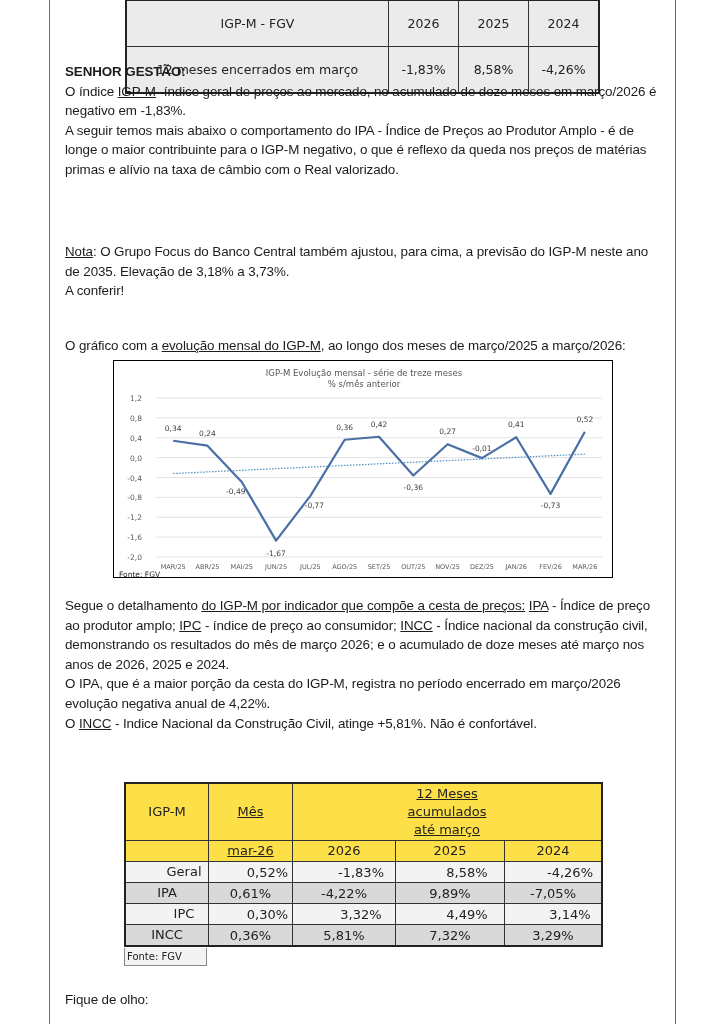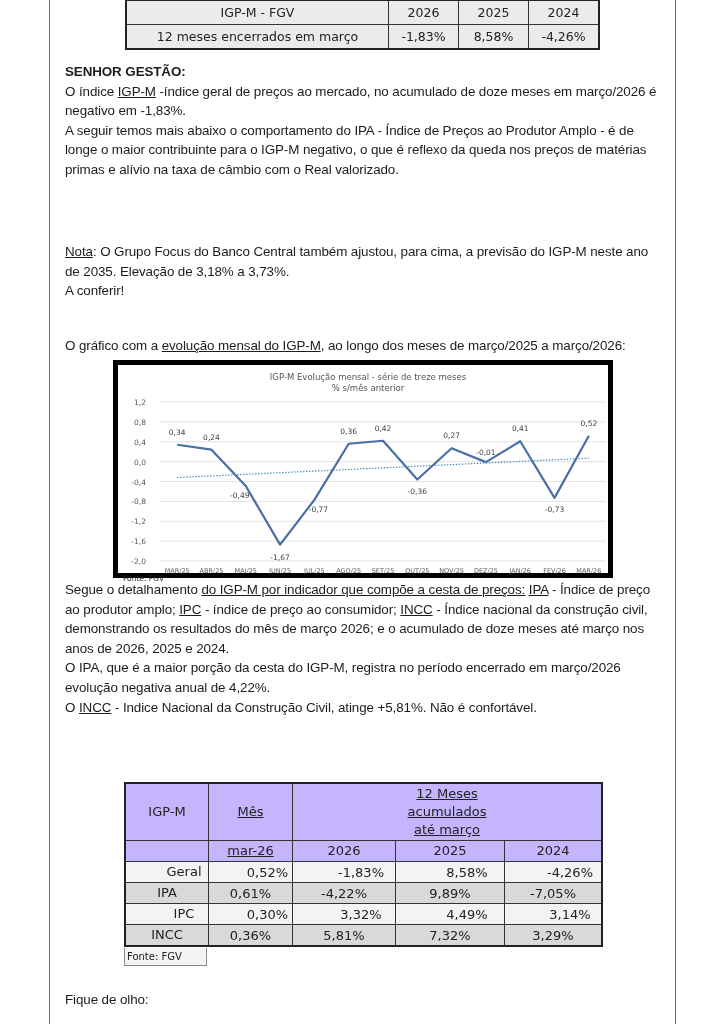--- a/index.html
+++ b/index.html
@@ -1,43 +1,43 @@
 <!DOCTYPE html>
 <html><head>
 <meta charset="utf-8">
 <style>
   html, body { margin:0; padding:0; background:#ffffff; }
   body { width:724px; height:1024px; position:relative; overflow:hidden; font-family:"DejaVu Sans", "Liberation Sans", sans-serif; color:#1a1a1a; }
   .frame { position:absolute; left:49px; top:0; width:627px; height:1024px; border-left:1.5px solid #6e6e6e; border-right:1.5px solid #6e6e6e; box-sizing:border-box; }
 
   
   .top-table { position:absolute; left:125px; top:-1px; border-collapse:collapse; font-family:"DejaVu Sans", sans-serif; font-size:12.5px; background:#ebebeb; }
-  .top-table td { border:1px solid #333; padding:3px 4px; height:17px; line-height:17px; text-align:center; color:#222; }
+  .top-table td { border:1px solid #333; padding:14px 4px; height:17px; line-height:17px; text-align:center; color:#222; }
   .top-table { border:2px solid #222; }
   .top-table td.lbl { width:253px; }
   .top-table td.yr { width:61px; }
 
   .txt { position:absolute; left:65px; width:600px; font-family:"Liberation Sans", sans-serif; font-size:13.4px; line-height:19.6px; color:#1c1c1c; letter-spacing:-0.1px; }
   .txt p { margin:0; }
   .bold { font-weight:bold; }
   .u { text-decoration:underline; }
 
   
-  .chart-box { position:absolute; left:113px; top:360px; width:500px; height:218px; border:5px solid #000000; background:#fff; box-sizing:border-box; }
+  .chart-box { position:absolute; left:113px; top:360px; width:500px; height:218px; border:1px solid #000000; background:#fff; box-sizing:border-box; }
   .chart-box svg { position:absolute; left:0; top:0; }
   .chart-title { font-family:"DejaVu Sans", sans-serif; font-size:8.5px; fill:#555; }
   .tick { font-family:"DejaVu Sans", sans-serif; font-size:7.5px; fill:#595959; }
   .xtick { font-family:"DejaVu Sans", sans-serif; font-size:6.5px; fill:#595959; }
   .dlabel { font-family:"DejaVu Sans", sans-serif; font-size:7.5px; fill:#404040; }
   .fonte-chart { font-family:"DejaVu Sans", sans-serif; font-size:7.5px; fill:#222; }
 
   
   .det-table { position:absolute; left:124px; top:782px; border-collapse:collapse; font-family:"DejaVu Sans", sans-serif; font-size:13px; border:2px solid #222; }
   .det-table td { border:1px solid #333; text-align:center; padding:0; color:#222; }
-  .det-table .hdr td { background:#c4b5fd; }
+  .det-table .hdr td { background:#fde047; }
   .det-table tr.r-light td { background:#f3f3f3;padding-left:34px; }
   .det-table tr.r-dark td { background:#d9d9d9; }
   .det-table .c0 { width:82px; }
   .det-table .c1 { width:83px;text-decoration:underline; }
   .det-table .c2 { width:102px; }
   .det-table .c3 { width:108px; }
   .det-table .c4 { width:96px; }
   .h-tall { height:56px; line-height:18px; }
   .h-row { height:20px; line-height:20px; }
   .fonte-tbl { position:absolute; left:124px; top:948px; width:83px; height:18px; border:1px solid #888; border-top:none; box-sizing:border-box; font-family:"DejaVu Sans", sans-serif; font-size:10px; line-height:17px; padding-left:2px; background:#f3f3f3; color:#222; }
@@ -137,21 +137,21 @@
         <text x="333.6153846153846" y="73.209375" text-anchor="middle" class="dlabel">0,27</text>
         <text x="367.9230769230769" y="90.12187499999999" text-anchor="middle" class="dlabel">-0,01</text>
         <text x="402.2307692307692" y="66.25312500000001" text-anchor="middle" class="dlabel">0,41</text>
         <text x="436.53846153846155" y="146.89687499999997" text-anchor="middle" class="dlabel">-0,73</text>
         <text x="470.8461538461538" y="60.787499999999994" text-anchor="middle" class="dlabel">0,52</text>
       </g>
     <text class="fonte-chart" x="5" y="216">Fonte: FGV</text>
   </svg>
 </div>
 
-<div class="txt" style="top:580px;">
+<div class="txt" style="top:596px;">
   <p><span>Segue o detalhamento </span><span class="u">do IGP-M por indicador que compõe a cesta de preços:</span><span> </span><span class="u">IPA</span><span> - Índice de preço ao produtor amplo; </span><span class="u">IPC</span><span> - índice de preço ao consumidor; </span><span class="u">INCC</span><span> - Índice nacional da construção civil, demonstrando os resultados do mês de março 2026; e o acumulado de doze meses até março nos anos de 2026, 2025 e 2024.</span></p>
   <p>O IPA, que é a maior porção da cesta do IGP-M, registra no período encerrado em março/2026 evolução negativa anual de  4,22%.</p>
   <p><span>O </span><span class="u">INCC</span><span> - Indice Nacional da Construção Civil, atinge +5,81%. Não é confortável.</span></p>
 </div>
 
 <table class="det-table">
   <tbody>
       <tr class="hdr">
     <td class="c0 h-tall">IGP-M</td>
     <td class="c1 h-tall u">Mês</td>

